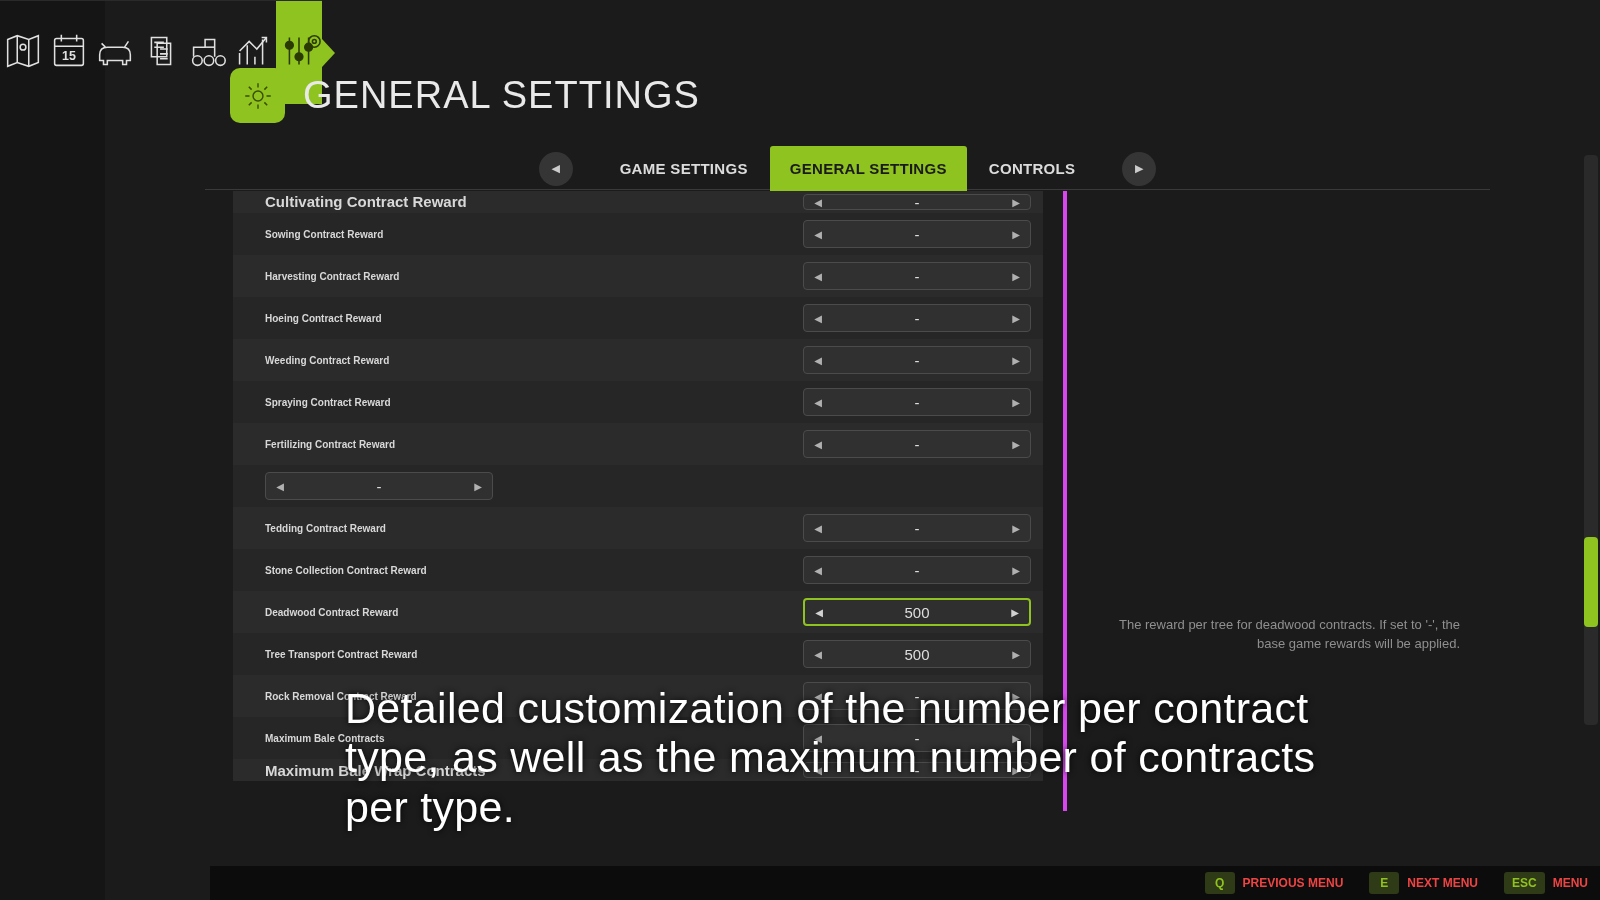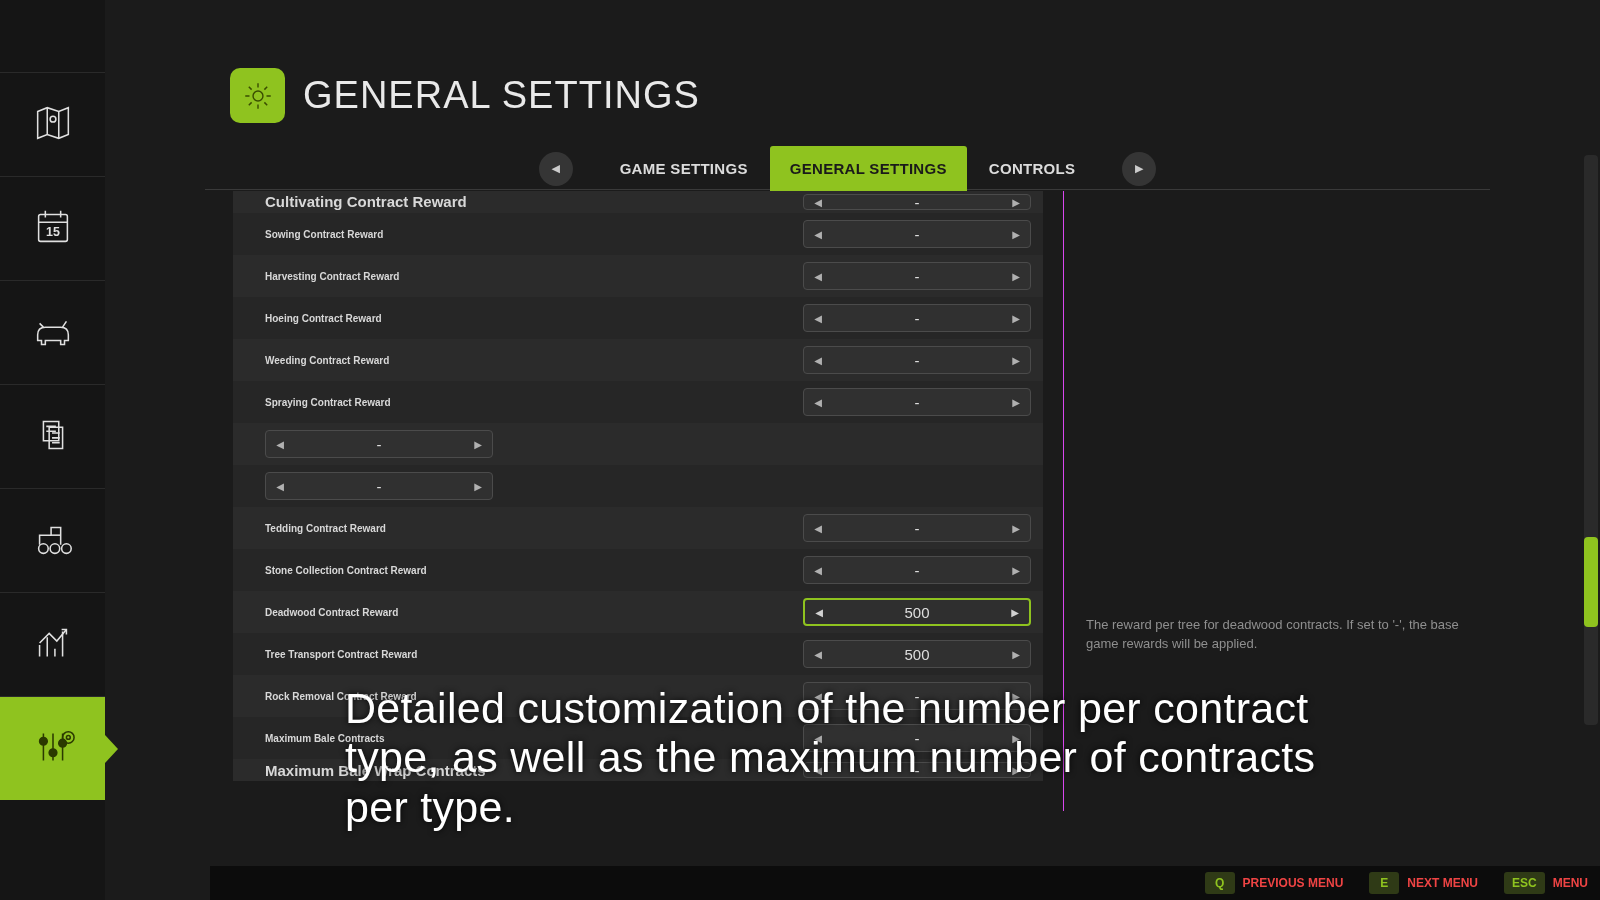--- a/index.html
+++ b/index.html
@@ -15,21 +15,21 @@
     --accent-dark:#6d931b;
     --black:#000;
   }
   *{box-sizing:border-box;margin:0;padding:0;font-family:Arial,Helvetica,sans-serif;}
   html,body{width:1600px;height:900px;overflow:hidden;background:var(--bg);}
 
   
   .sidebar{
     position:absolute;left:0;top:0;width:105px;height:900px;
     background:var(--bg-darker);
-    display:flex;flex-direction:column;
+    display:flex;flex-direction:row;
   }
   .sidebar-top-gap{height:72px;}
   .sidebar-item{
     height:104px;display:flex;align-items:center;justify-content:center;
     border-top:1px solid #2a2a2a;
     position:relative;
   }
   .sidebar-item svg{width:46px;height:46px;}
   .sidebar-item.active{
     background:var(--accent);
@@ -118,22 +118,23 @@
     cursor:pointer;user-select:none;
   }
   .stepper.selected .arrow{color:#d2d2d2;}
   .stepper .val{
     flex:1;text-align:center;font-size:15px;color:#dedede;font-weight:500;
   }
 
   
   .desc-panel{
     position:absolute;left:830px;top:0;right:0;height:620px;
-    border-left:1px solid #d946ef;
+    border-left:4px solid #d946ef;
     padding-top:425px;
+    text-align:right;
   }
   .desc-text{
     font-size:13px;color:var(--text-dim);line-height:1.45;padding-left:22px;padding-right:20px;
   }
 
   
   .scrollbar-track{
     position:absolute;right:2px;top:155px;width:14px;height:570px;
     background:#2a2a2a;border-radius:4px;
   }
@@ -333,20 +334,21 @@
         </div>
         <div class="row">
           <div class="row-label">Spraying Contract Reward</div>
           <div class="stepper">
             <div class="arrow">◀</div>
             <div class="val">-</div>
             <div class="arrow">▶</div>
           </div>
         </div>
         <div class="row">
+          <div class="row-label">Fertilizing Contract Reward</div>
           <div class="stepper">
             <div class="arrow">◀</div>
             <div class="val">-</div>
             <div class="arrow">▶</div>
           </div>
         </div>
         <div class="row">
           <div class="stepper">
             <div class="arrow">◀</div>
             <div class="val">-</div>

